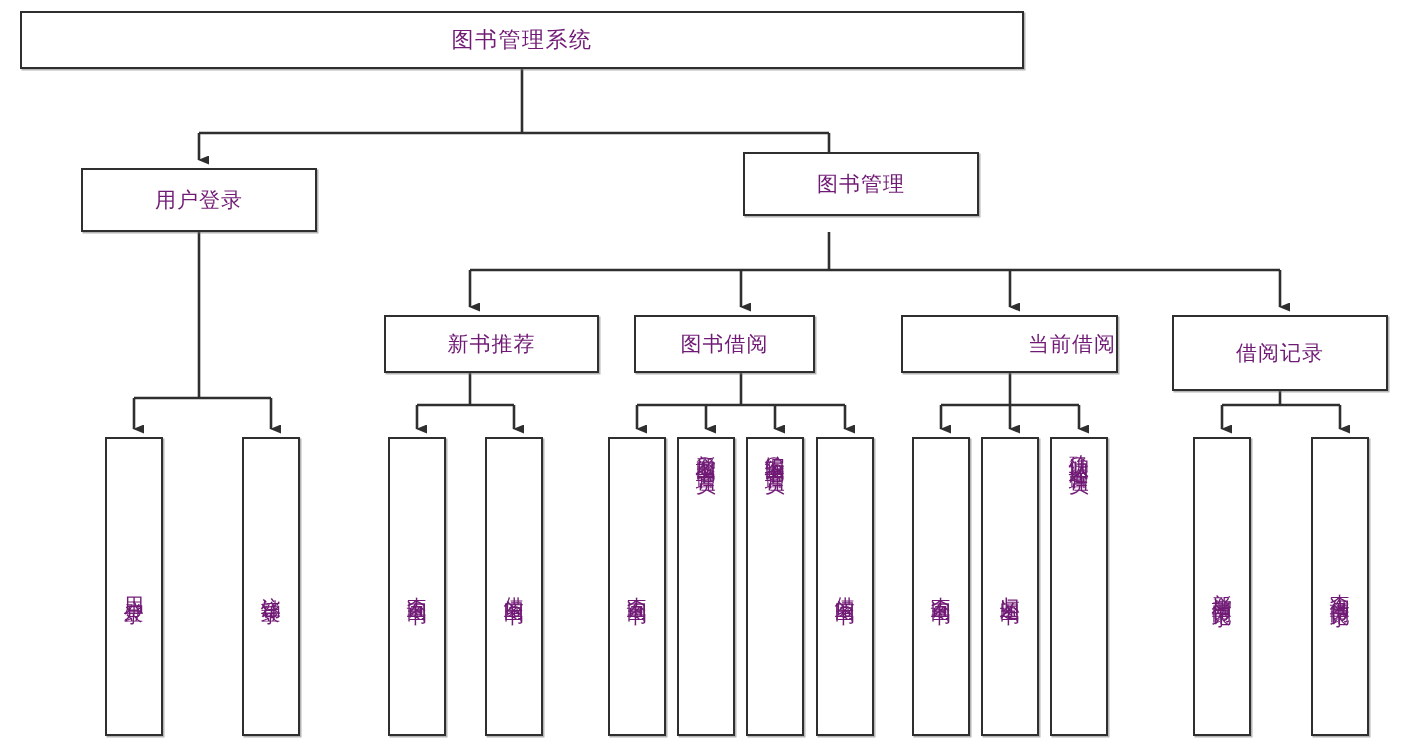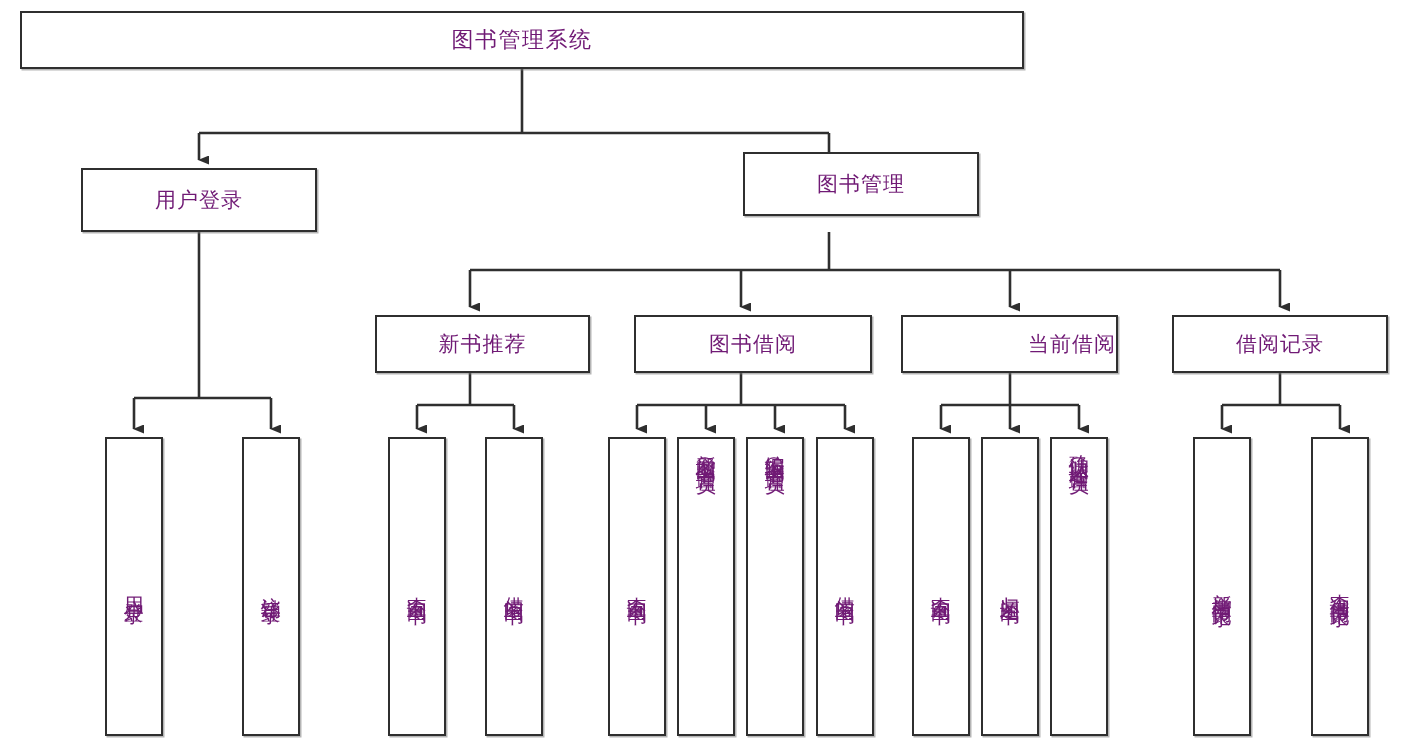--- a/index.html
+++ b/index.html
@@ -112,30 +112,30 @@
     <span>图书管理系统</span>
   </div>
 
   <div class="node horiz" style="left:81px;top:168px;width:236px;height:64px;">
     <span>用户登录</span>
   </div>
   <div class="node horiz" style="left:711px;top:152px;width:236px;height:64px;margin-left:32px;">
     <span>图书管理</span>
   </div>
 
-  <div class="node horiz" style="left:375px;top:315px;width:215px;height:58px;">
+  <div class="node horiz" style="left:384px;top:315px;width:215px;height:58px;">
     <span>新书推荐</span>
   </div>
-  <div class="node horiz" style="left:634px;top:315px;width:238px;height:58px;justify-content:center;">
+  <div class="node horiz" style="left:634px;top:315px;width:181px;height:58px;justify-content:center;">
     <span>图书借阅</span>
   </div>
   <div class="node horiz" style="left:901px;top:315px;width:217px;height:58px;justify-content:flex-end;">
     <span>当前借阅</span>
   </div>
-  <div class="node horiz" style="left:1172px;top:315px;width:216px;height:58px;">
+  <div class="node horiz" style="left:1172px;top:315px;width:216px;height:76px;">
     <span>借阅记录</span>
   </div>
 
   <div class="node vert mid" style="left:105px;top:437px;width:58px;height:299px;">
     <span class="vlabel">用户登录</span>
   </div>
   <div class="node vert mid" style="left:242px;top:437px;width:58px;height:299px;">
     <span class="vlabel">注销登录</span>
   </div>
 

